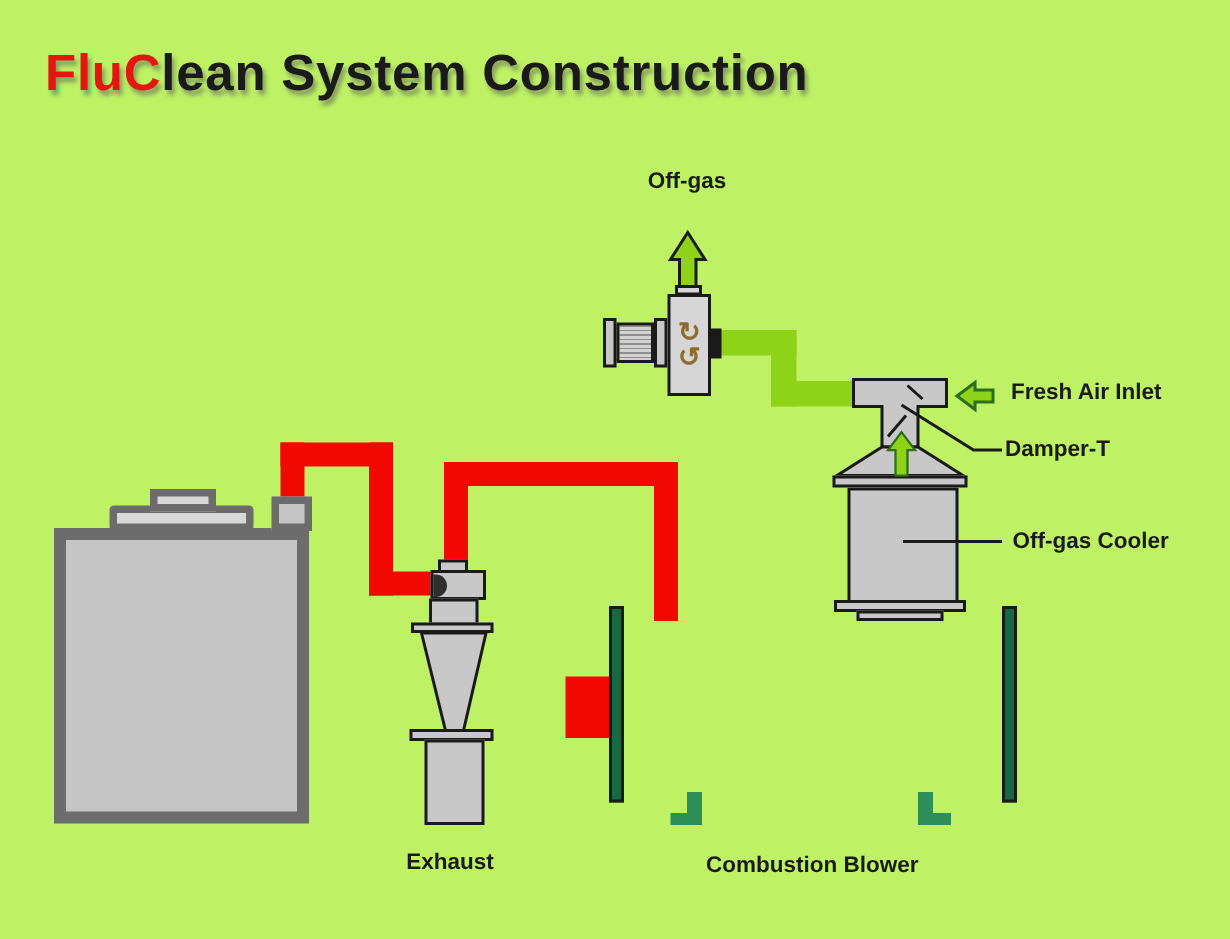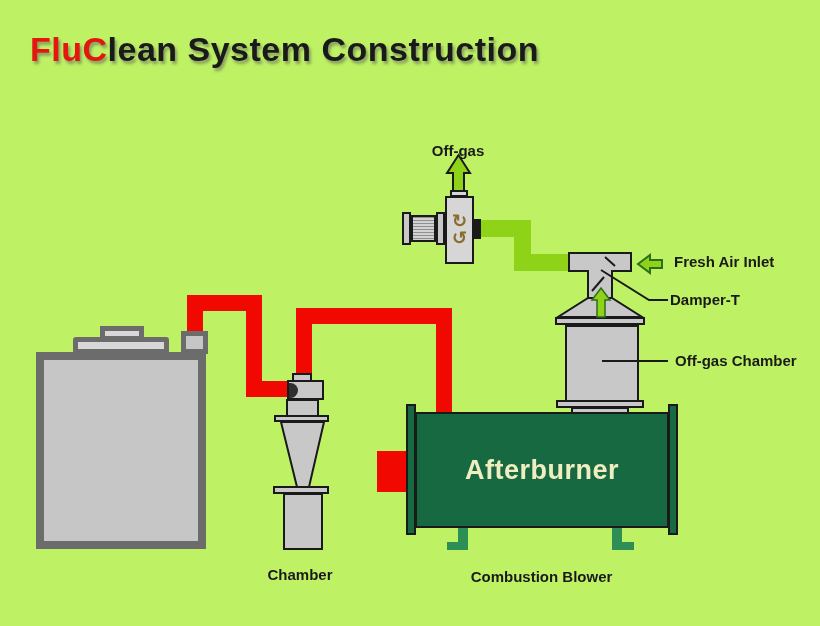--- a/index.html
+++ b/index.html
@@ -72,21 +72,21 @@
   .ab-burner{left:377px;top:451px;width:30px;height:41px;background:#f10800;z-index:2;}
   .leg{background:#2d8f55;z-index:3;}
   .leg-l-v{left:458px;top:528px;width:10px;height:16px;}
   .leg-l-f{left:447px;top:542px;width:21px;height:8px;}
   .leg-r-v{left:612px;top:528px;width:10px;height:16px;}
   .leg-r-f{left:612px;top:542px;width:22px;height:8px;}
   
   .svg-mid{left:0;top:0;z-index:2;pointer-events:none;}
   .svg-top{left:0;top:0;z-index:5;pointer-events:none;}
   
-  .lbl-offgas{left:413px;top:142px;width:90px;}
+  .lbl-offgas{left:413px;top:112px;width:90px;}
   .lbl-blower{left:262px;top:221px;width:136px;text-align:right;}
   .lbl-fresh{left:674px;top:253px;}
   .lbl-damper{left:670px;top:291px;}
   .lbl-cooler{left:675px;top:352px;}
   .lbl-cyclone{left:255px;top:566px;width:90px;}
   .lbl-combust{left:449px;top:568px;width:185px;}
 </style>
 </head>
 <body>
 
@@ -113,45 +113,42 @@
   <div class="abs tank-cap"></div>
   <div class="abs tank-nozzle"></div>
 
   <div class="abs metal cy-cap"></div>
   <div class="abs metal cy-inlet"></div>
   <div class="abs cy-semi"></div>
   <div class="abs metal cy-neck"></div>
   <div class="abs metal cy-fl1"></div>
   <div class="abs metal cy-fl2"></div>
   <div class="abs metal cy-bin"></div>
-  <div class="abs lbl center lbl-cyclone">Chamber</div>
+  <div class="abs lbl center lbl-cyclone">Exhaust</div>
 
   <div class="abs metal mot-cap-l"></div>
   <div class="abs mot-rib"></div>
   <div class="abs metal mot-cap-r"></div>
   <div class="abs metal-light blw-cap"></div>
   <div class="abs metal-light blw-body">
     <span class="rot">↻</span>
     <span class="rot">↺</span>
   </div>
   <div class="abs blw-conn"></div>
   <div class="abs lbl center lbl-offgas">Off-gas</div>
 
   <div class="abs metal co-fl-t"></div>
   <div class="abs metal co-cyl"></div>
   <div class="abs metal co-fl-b"></div>
   <div class="abs metal co-conn"></div>
-  <div class="abs lbl lbl-cooler">Off-gas Chamber</div>
+  <div class="abs lbl lbl-cooler">Off-gas Cooler</div>
 
   <div class="abs ab-fl-l"></div>
   <div class="abs ab-fl-r"></div>
   <div class="abs ab-burner"></div>
-  <div class="abs ab-body">
-    <span class="ab-text">Afterburner</span>
-  </div>
   <div class="abs leg leg-l-v"></div>
   <div class="abs leg leg-l-f"></div>
   <div class="abs leg leg-r-v"></div>
   <div class="abs leg leg-r-f"></div>
   <div class="abs lbl center lbl-combust">Combustion Blower</div>
 
   <svg class="abs svg-mid" width="820" height="626">
 
     <polygon points="569,253 631,253 631,271 612,271 612,298 588,298 588,271 569,271" fill="#c8c8c8" stroke="#1a1a1a" stroke-width="2"></polygon>
 

